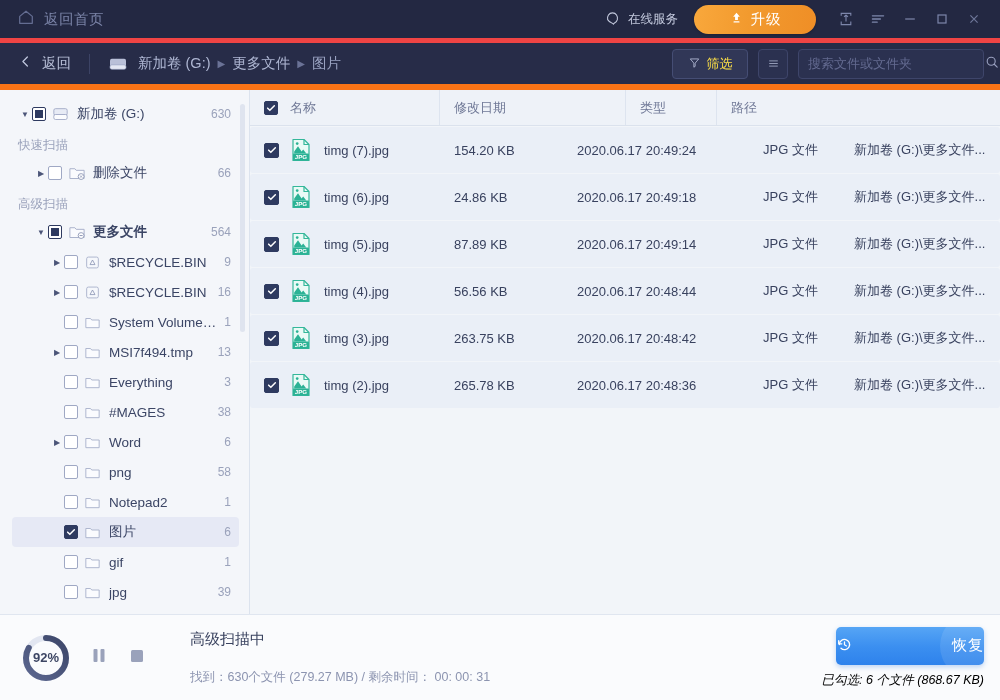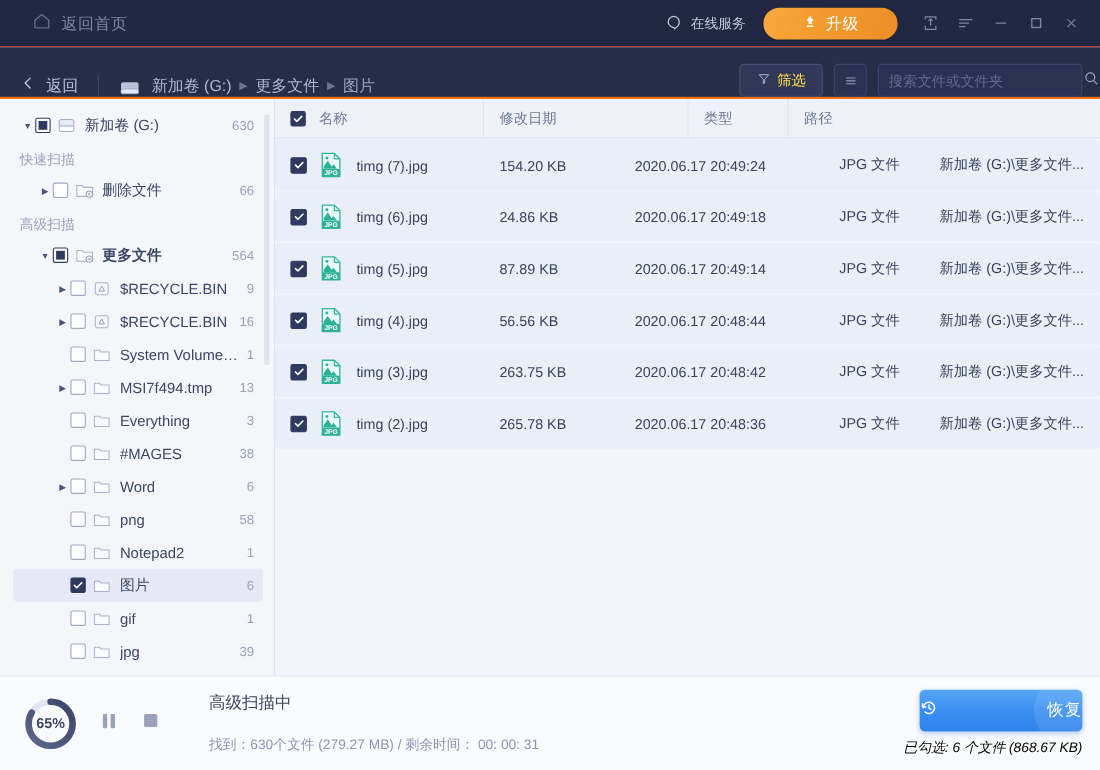--- a/index.html
+++ b/index.html
@@ -8,22 +8,21 @@
     font-family: "Liberation Sans", "DejaVu Sans", sans-serif;
     overflow: hidden;
     background: #f2f5f9;
   }
   #app { position: relative; width: 1000px; height: 700px; display: flex; flex-direction: column; }
 
   
   .titlebar {
     height: 43px; background: #232842; flex: 0 0 43px;
     display: flex; align-items: center; position: relative;
-    border-bottom: 1px solid #ef4444;
-    padding-left: 12px;
+    border-bottom: 5px solid #ef4444;
   }
   .home-group { display: flex; align-items: center; gap: 9px; margin-left: 17px; cursor: pointer; }
   .home-label { color: #7b84a8; font-size: 14.5px; letter-spacing: .5px; }
   .tb-right { margin-left: auto; display: flex; align-items: center; height: 100%; }
   .svc { display: flex; align-items: center; gap: 7px; color: #c3c9dd; font-size: 12.5px; cursor: pointer; margin-right: 16px; }
   .upgrade {
     display: flex; align-items: center; justify-content: center; gap: 7px;
     width: 122px; height: 29px; border-radius: 15px;
     background: linear-gradient(100deg, #f9a83c 0%, #f29a2e 45%, #ef8e26 100%);
     color: #fff; font-size: 14.5px; cursor: pointer; letter-spacing: 1px;
@@ -32,22 +31,22 @@
   .tb-icons { display: flex; align-items: center; margin-left: 14px; }
   .tb-ico {
     width: 32px; height: 43px; display: flex; align-items: center; justify-content: center;
     cursor: pointer;
   }
   .tb-ico:last-child { margin-right: 10px; }
 
   
   .navbar {
     height: 47px; flex: 0 0 47px; background: #272c48;
-    display: flex; align-items: flex-end; position: relative;
-    border-bottom: 2px solid #f97316;
+    display: flex; align-items: center; position: relative;
+    border-bottom: 6px solid #f97316;
   }
   .back-group { display: flex; align-items: center; gap: 9px; margin-left: 18px; cursor: pointer; }
   .back-label { color: #b9c0d8; font-size: 14.5px; }
   .vdivider { width: 1px; height: 20px; background: #3c4365; margin: 0 18px; }
   .crumbs { display: flex; align-items: center; gap: 7px; }
   .crumb { color: #aeb6d2; font-size: 14.5px; cursor: pointer; white-space: nowrap; }
   .crumb.dim { color: #9aa3c2; }
   .crumb-sep { color: #6a7296; font-size: 10px; }
   .nav-right { margin-left: auto; display: flex; align-items: center; margin-right: 16px; gap: 10px; }
   .filter-btn {
@@ -675,21 +674,21 @@
       <svg width="52" height="52" viewBox="0 0 52 52">
         <defs>
           <linearGradient id="pg" x1="0" y1="0" x2="1" y2="1">
             <stop offset="0%" stop-color="#5c6790"></stop>
               <stop offset="100%" stop-color="#3c4668"></stop>
           </linearGradient>
         </defs>
         <circle cx="26" cy="26" r="20" fill="none" stroke="#e2e6f1" stroke-width="6"></circle>
         <circle id="pgarc" cx="26" cy="26" r="20" fill="none" stroke="url(#pg)" stroke-width="6" stroke-linecap="round" transform="rotate(-90 26 26)" stroke-dasharray="125.66370614359172" stroke-dashoffset="21.362830044410597"></circle>
       </svg>
-      <span class="ring-pct">65%</span>
+      <span class="ring-pct">92%</span>
     </div>
 
     <div class="ctrl ctrl-pause">
       <span>
         <svg width="14" height="15" viewBox="0 0 14 15">
             <rect x="1.5" y="1" width="4" height="13" rx="1" fill="#9aa2bb"></rect>
             <rect x="8.5" y="1" width="4" height="13" rx="1" fill="#9aa2bb"></rect>
           </svg>
       </span>
     </div>

